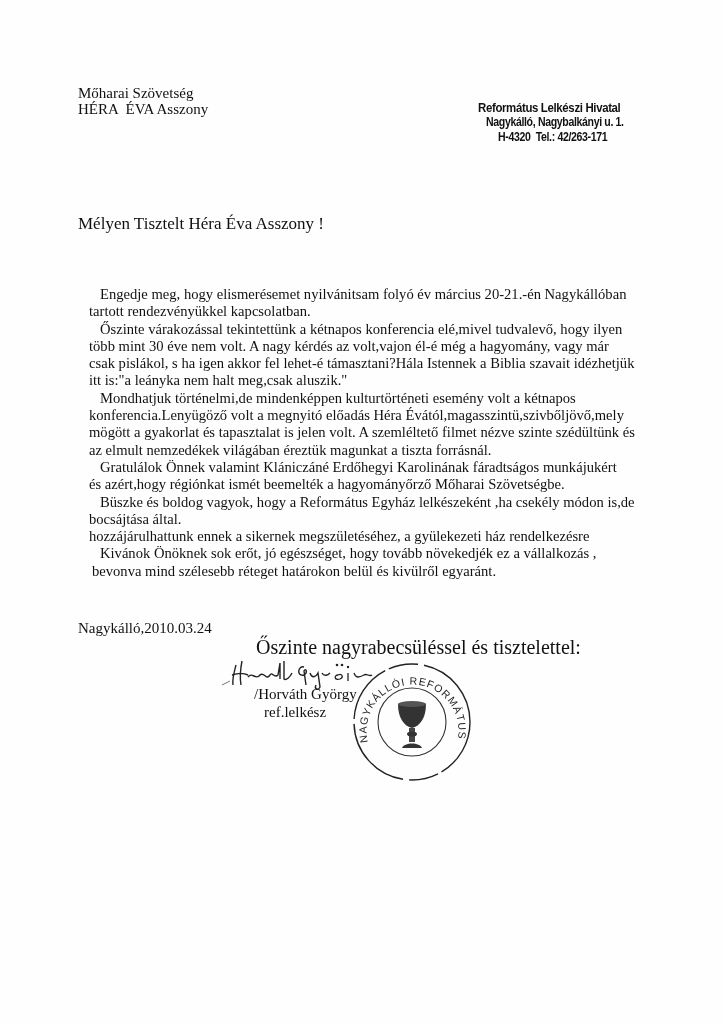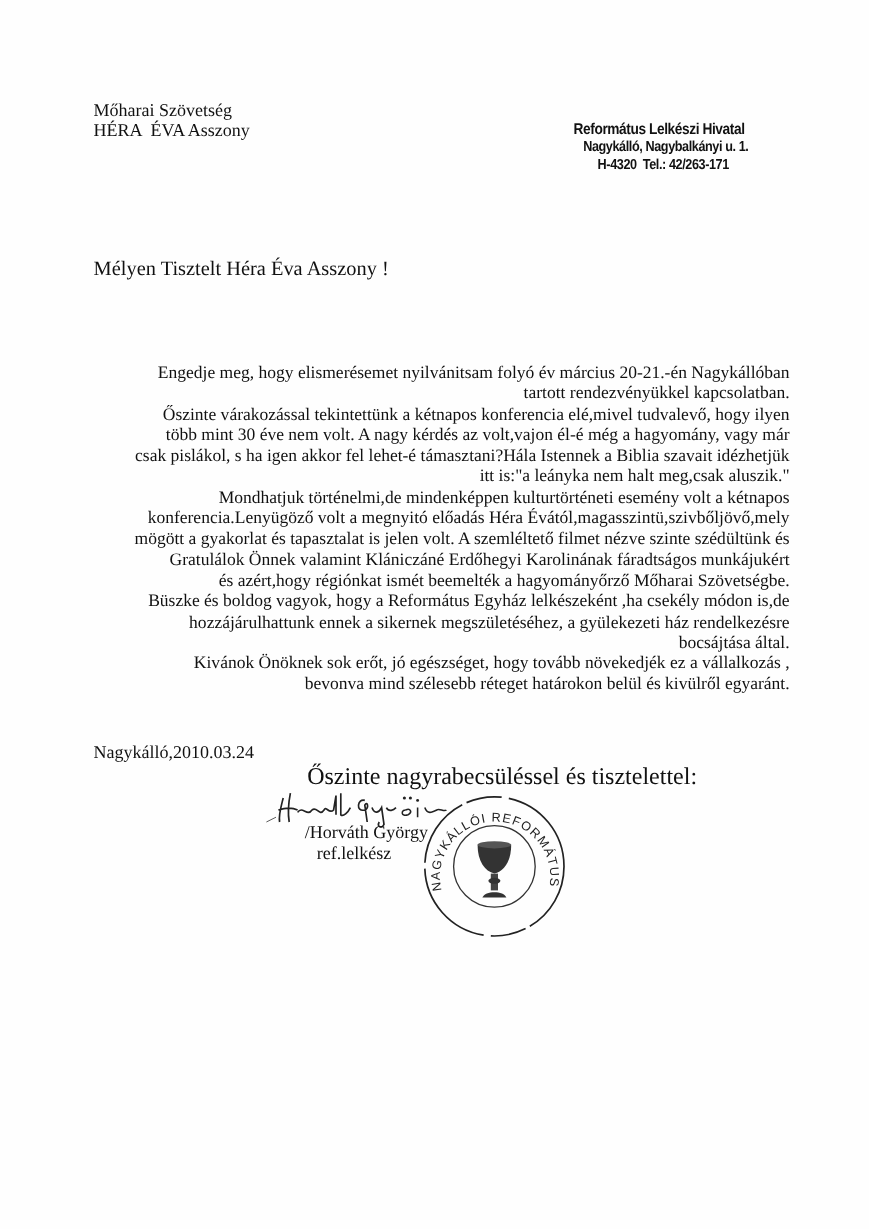--- a/index.html
+++ b/index.html
@@ -11,21 +11,21 @@
     .recipient { position: absolute; left: 78px; top: 85px; font-size: 15px; line-height: 16px; }
     .recipient div { white-space: pre; }
 
     .letterhead { position: absolute; left: 478px; top: 100px; width: 240px; font-weight: bold; }
     .letterhead .lh1 { font-size: 13px; letter-spacing: -0.4px; line-height: 15px; transform: scaleX(0.88); transform-origin: left; }
     .letterhead .lh2 { font-size: 12px; letter-spacing: -0.4px; line-height: 15px; margin-left: 8px; transform: scaleX(0.88); transform-origin: left; }
     .letterhead .lh3 { font-size: 12px; letter-spacing: -0.4px; line-height: 15px; margin-left: 20px; transform: scaleX(0.88); transform-origin: left; white-space: pre; }
 
     .salutation { position: absolute; left: 78px; top: 214px; font-size: 17px; }
 
-    .body-text { position: absolute; left: 78px; top: 303px; width: 580px; font-size: 14.6px; line-height: 17.3px; text-align: right; }
+    .body-text { position: absolute; left: 78px; top: 286px; width: 580px; font-size: 14.6px; line-height: 17.3px; }
     .body-text p { margin: 0; text-indent: 11px; }
     .body-text .line { display: block; white-space: nowrap; }
 
     .date { position: absolute; left: 78px; top: 620px; font-size: 15px; text-align: right; }
     .closing { position: absolute; left: 256px; top: 636px; font-size: 20px; }
 
     .signature { position: absolute; left: 220px; top: 653px; width: 160px; height: 40px; }
     .signer-name { position: absolute; left: 254px; top: 686px; font-size: 15px; }
     .signer-title { position: absolute; left: 264px; top: 704px; font-size: 15px; }
 
@@ -57,29 +57,30 @@
     <p>
       <span class="line" style="padding-left:11px">Őszinte várakozással tekintettünk a  kétnapos konferencia elé,mivel tudvalevő, hogy ilyen</span>
       <span class="line">több mint 30 éve nem volt. A nagy kérdés  az volt,vajon él-é még a hagyomány, vagy már</span>
       <span class="line">csak pislákol, s ha igen akkor fel lehet-é  támasztani?Hála Istennek a Biblia szavait idézhetjük</span>
       <span class="line">itt is:"a leányka nem halt meg,csak aluszik."</span>
     </p>
     <p>
       <span class="line" style="padding-left:11px">Mondhatjuk történelmi,de mindenképpen kulturtörténeti esemény volt a kétnapos</span>
       <span class="line">konferencia.Lenyügöző volt a megnyitó előadás Héra Évától,magasszintü,szivbőljövő,mely</span>
       <span class="line">mögött a gyakorlat és tapasztalat is jelen volt. A szemléltető filmet nézve szinte szédültünk és</span>
+      <span class="line">az elmult nemzedékek világában éreztük magunkat  a tiszta forrásnál.</span>
     </p>
     <p>
       <span class="line" style="padding-left:11px">Gratulálok Önnek valamint  Klániczáné Erdőhegyi Karolinának  fáradtságos munkájukért</span>
       <span class="line">és azért,hogy régiónkat ismét beemelték  a hagyományőrző Mőharai Szövetségbe.</span>
     </p>
     <p>
       <span class="line" style="padding-left:11px">Büszke és boldog vagyok, hogy  a Református Egyház lelkészeként ,ha csekély módon is,de</span>
+      <span class="line">bocsájtása által.</span>
       <span class="line">hozzájárulhattunk ennek a sikernek megszületéséhez, a gyülekezeti ház rendelkezésre</span>
-      <span class="line">bocsájtása által.</span>
     </p>
     <p>
       <span class="line" style="padding-left:11px">Kivánok Önöknek sok erőt, jó egészséget, hogy tovább növekedjék ez a vállalkozás ,</span>
       <span class="line" style="padding-left:3px">bevonva mind szélesebb  réteget határokon belül és kivülről egyaránt.</span>
     </p>
   </div>
 
   <div class="date serif">Nagykálló,2010.03.24</div>
   <div class="closing serif">Őszinte nagyrabecsüléssel és tisztelettel:</div>
 

